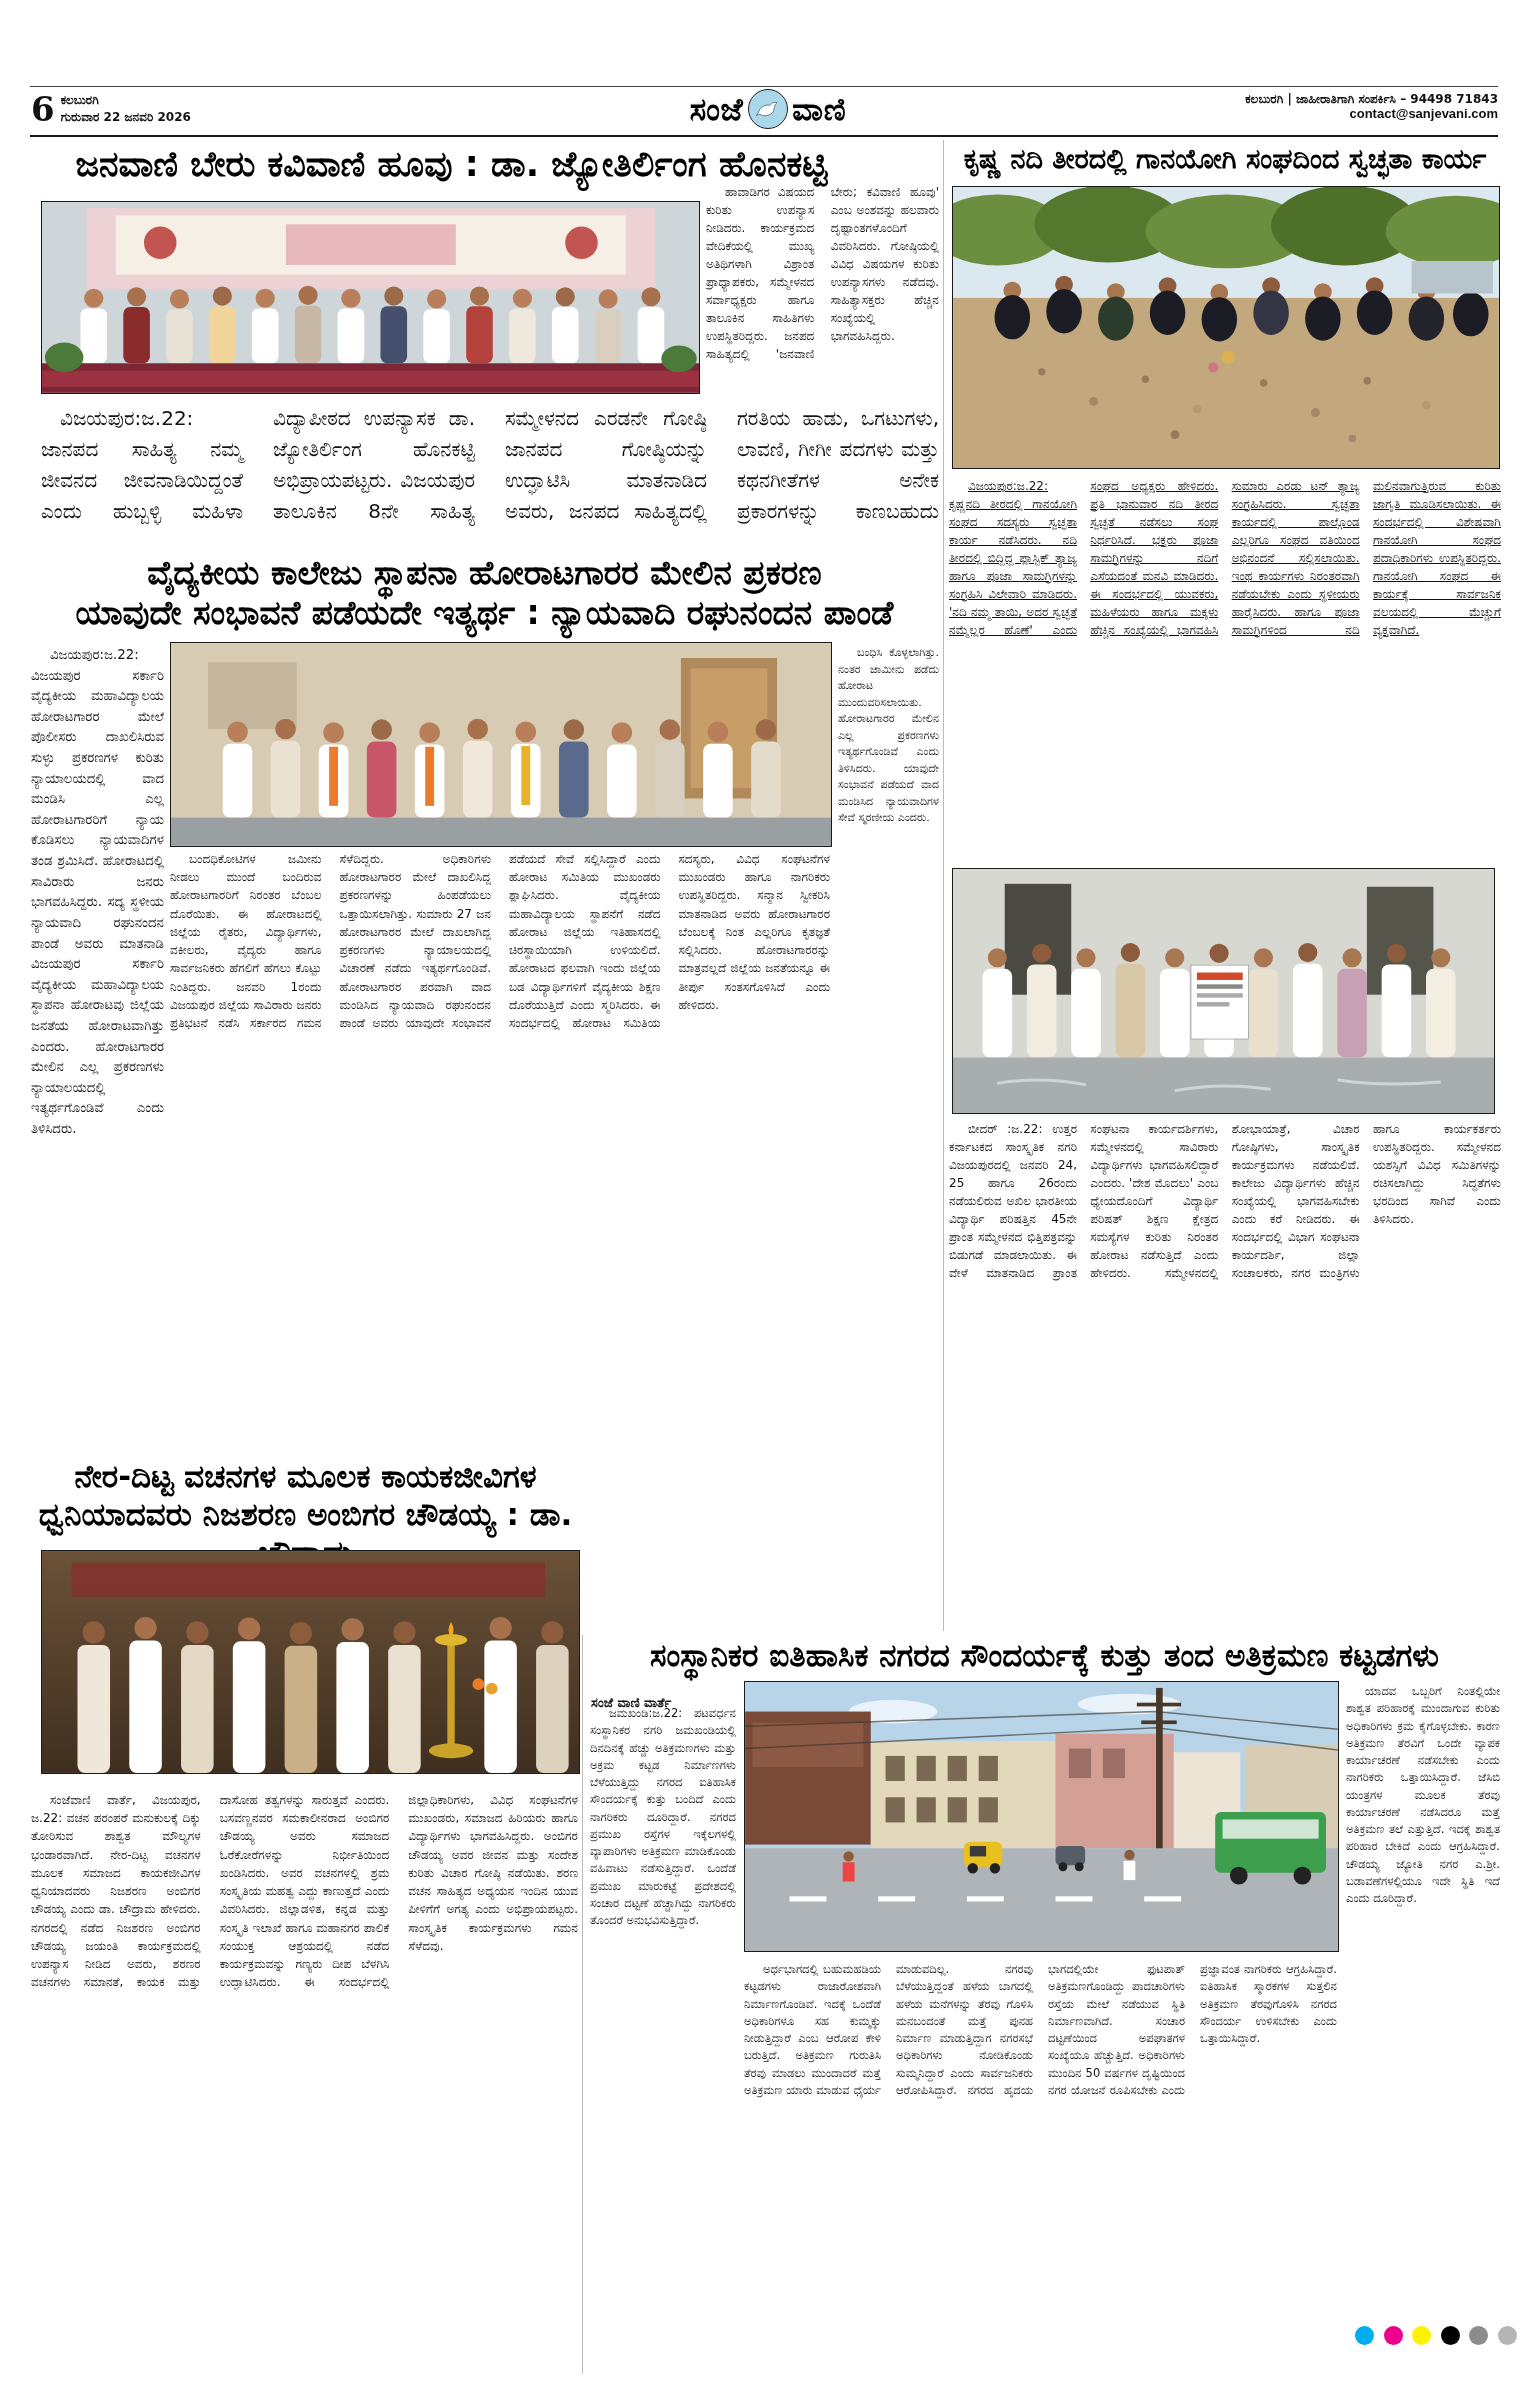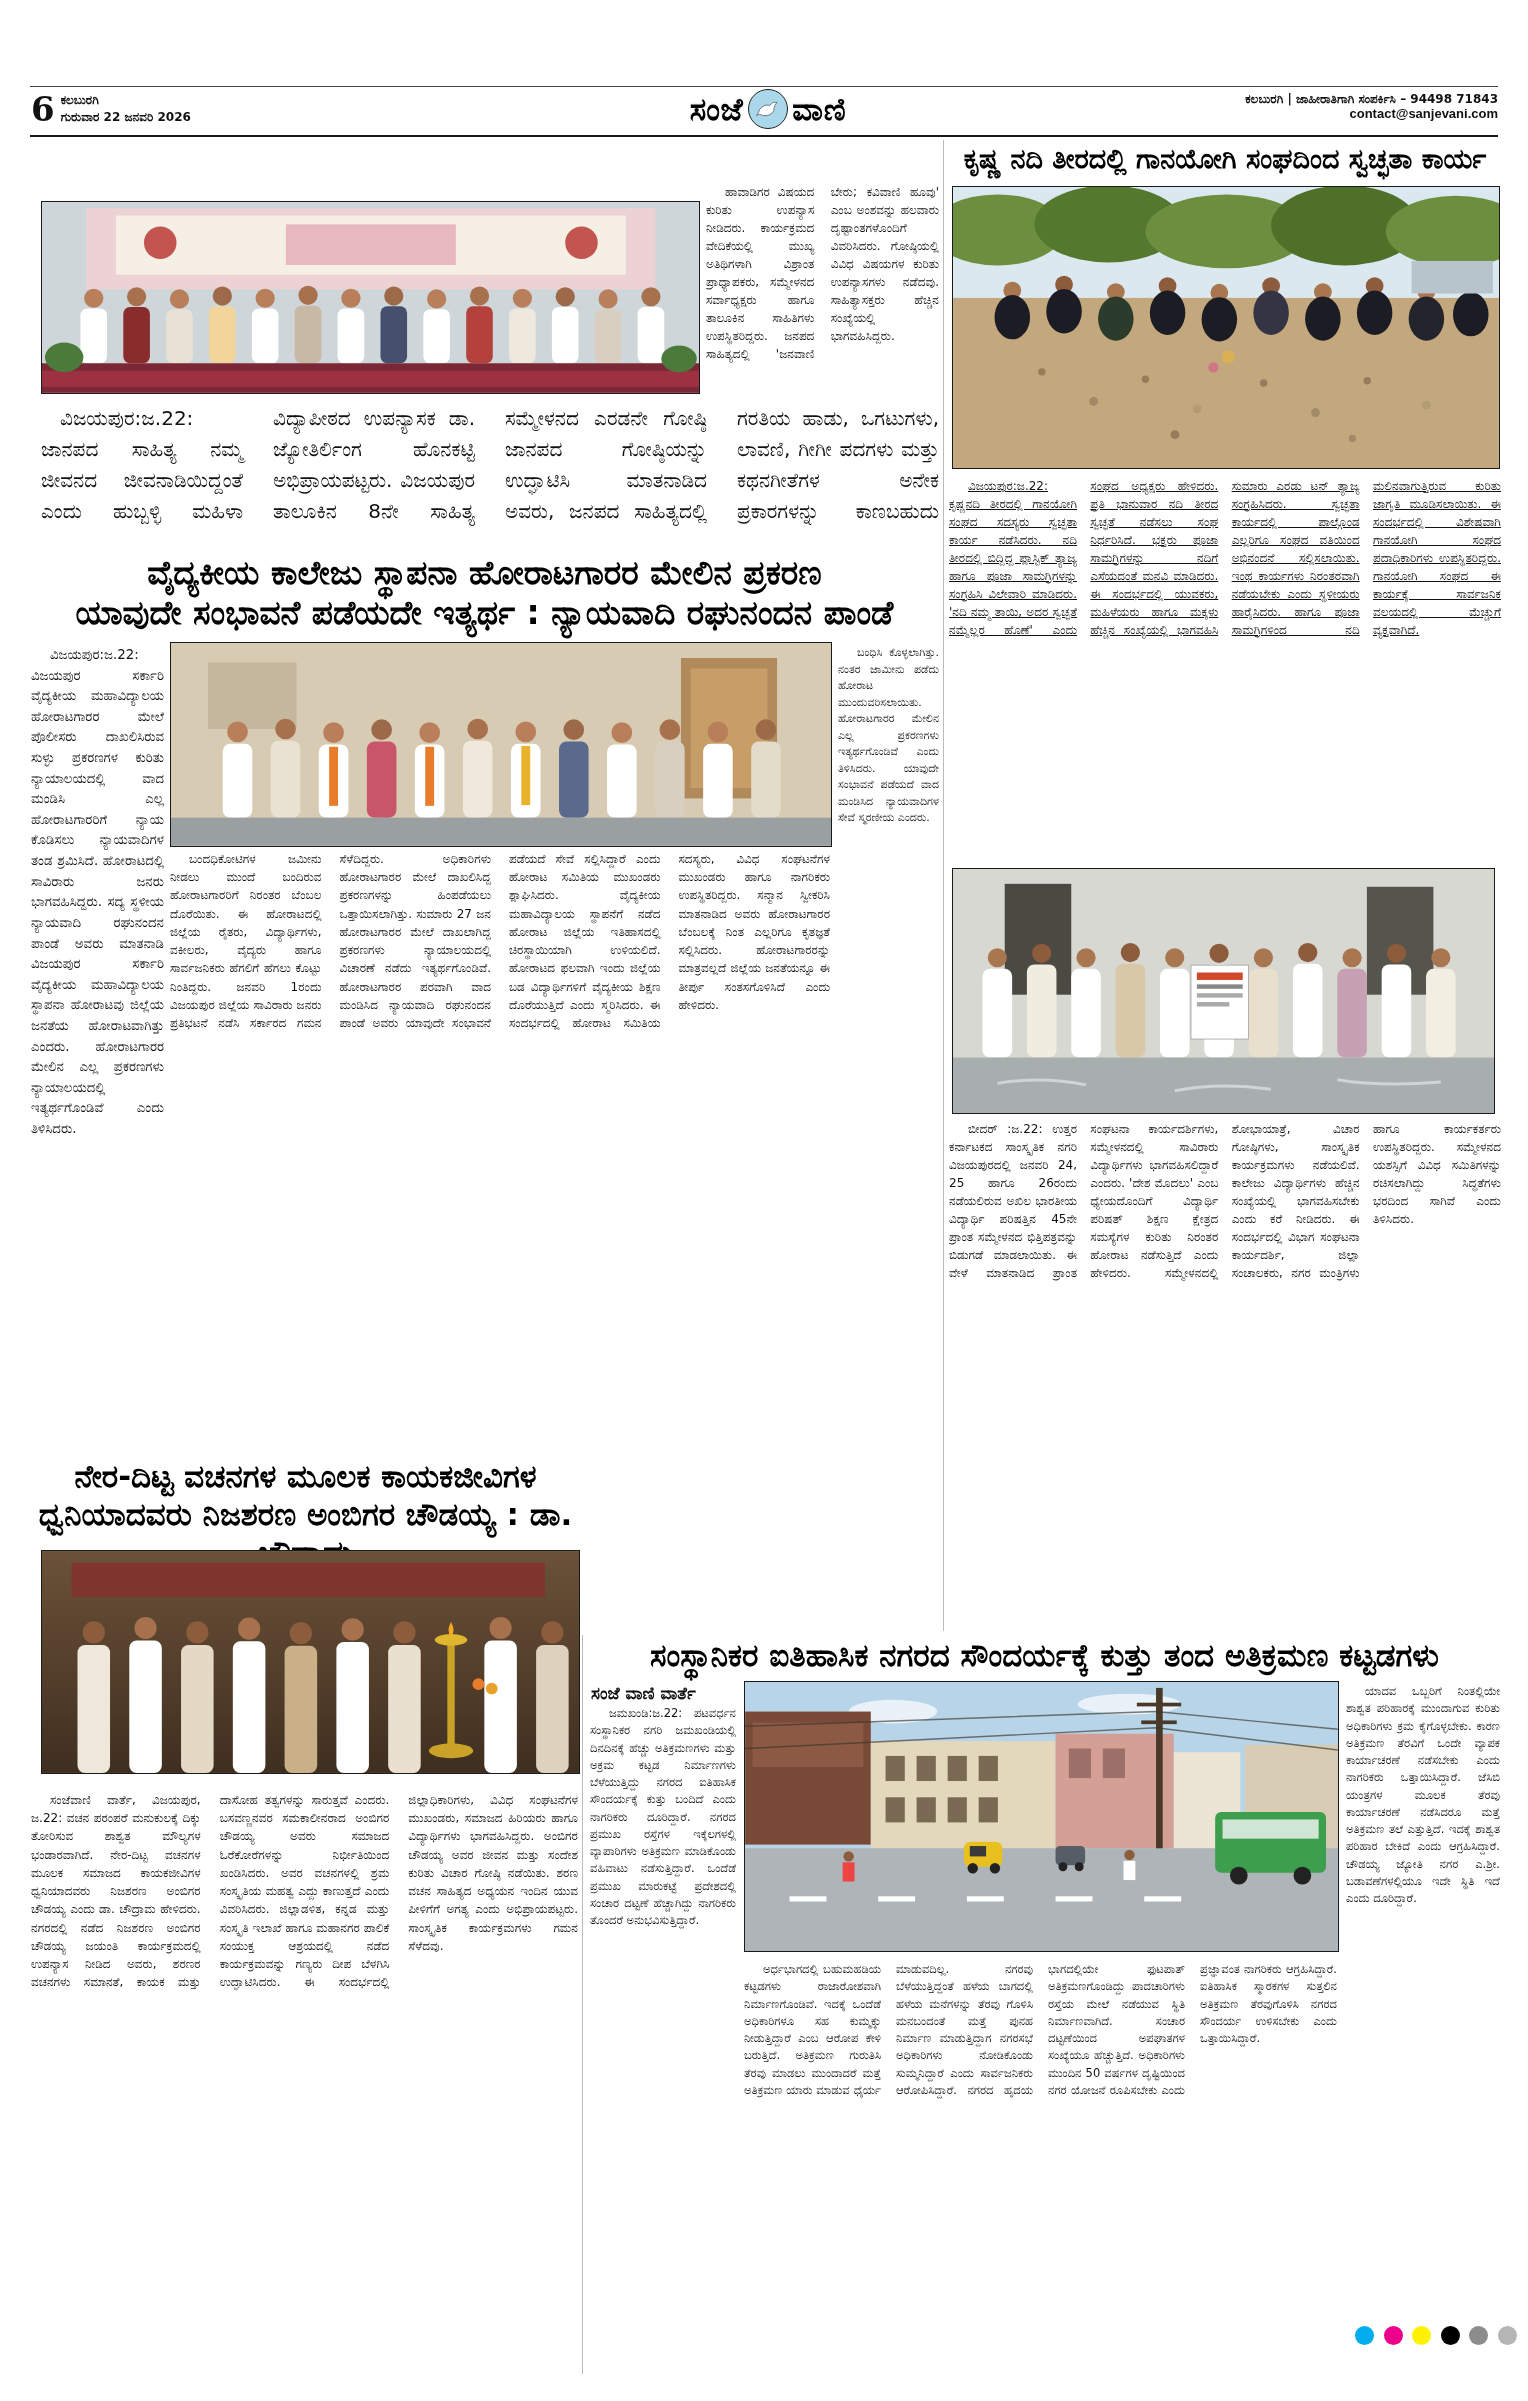--- a/index.html
+++ b/index.html
@@ -21,21 +21,21 @@
   #hdr-right{right:30px;top:92px;text-align:right;}
   #hdr-right .l1{font-size:12px;font-weight:bold;}
   #hdr-right .l2{font-size:13px;font-family:"Liberation Sans",sans-serif;font-weight:bold;}
   
   .headline{position:absolute;font-weight:900;color:#000;text-align:center;line-height:1.22;letter-spacing:0px;}
   
   .txt{position:absolute;text-align:justify;color:#111;overflow:hidden;}
   .txt p{margin:0;text-indent:19px;}
   .photo{position:absolute;border:1.5px solid #1a1a1a;overflow:hidden;background:#ddd;}
   .photo svg{display:block;}
-  .byline{position:absolute;font-weight:bold;font-size:17px;}
+  .byline{position:absolute;font-weight:bold;font-size:13px;margin-top:12px;}
   
   #print-marks{position:absolute;left:1355px;top:2326px;display:flex;gap:9.6px;}
   #print-marks span{width:19px;height:19px;border-radius:50%;display:inline-block;}
   .c0{background:#00aeef}.c1{background:#ec008c}.c2{background:#fff200}
   .c3{background:#000000}.c4{background:#8c8c8c}.c5{background:#b5b5b5}
 </style>
 </head>
 <body>
 
 <div id="page">
@@ -62,20 +62,21 @@
   </div>
 
   <div class="abs" id="hdr-right">
     <div class="l1">ಕಲಬುರಗಿ  |  ಜಾಹೀರಾತಿಗಾಗಿ ಸಂಪರ್ಕಿಸಿ – 94498 71843</div>
     <div class="l2">contact@sanjevani.com</div>
   </div>
 
   <div class="rule-v" style="left:943px;top:140px;height:1491px;"></div>
   <div class="rule-v" style="left:582px;top:1635px;height:739px;"></div>
 
+  <div class="headline" style="left:30px;top:143px;width:843px;font-size:35px;">ಜನವಾಣಿ ಬೇರು ಕವಿವಾಣಿ ಹೂವು : ಡಾ. ಜ್ಯೋತಿರ್ಲಿಂಗ ಹೊನಕಟ್ಟಿ</div>
 
   <div class="photo" style="left:41px;top:201px;width:657px;height:191px;">
     <svg width="657" height="191" viewBox="0 0 889 258">
       <rect width="889" height="258" fill="#cfd6da"></rect>
       <rect x="60" y="8" width="770" height="110" fill="#ecd2d4"></rect>
       <rect x="100" y="18" width="690" height="80" fill="#f6efe6"></rect>
       <circle cx="160" cy="55" r="22" fill="#c2554f"></circle>
         <circle cx="730" cy="55" r="22" fill="#c2554f"></circle>
       <rect x="330" y="30" width="230" height="55" fill="#e7b8bd"></rect>
       <g>

